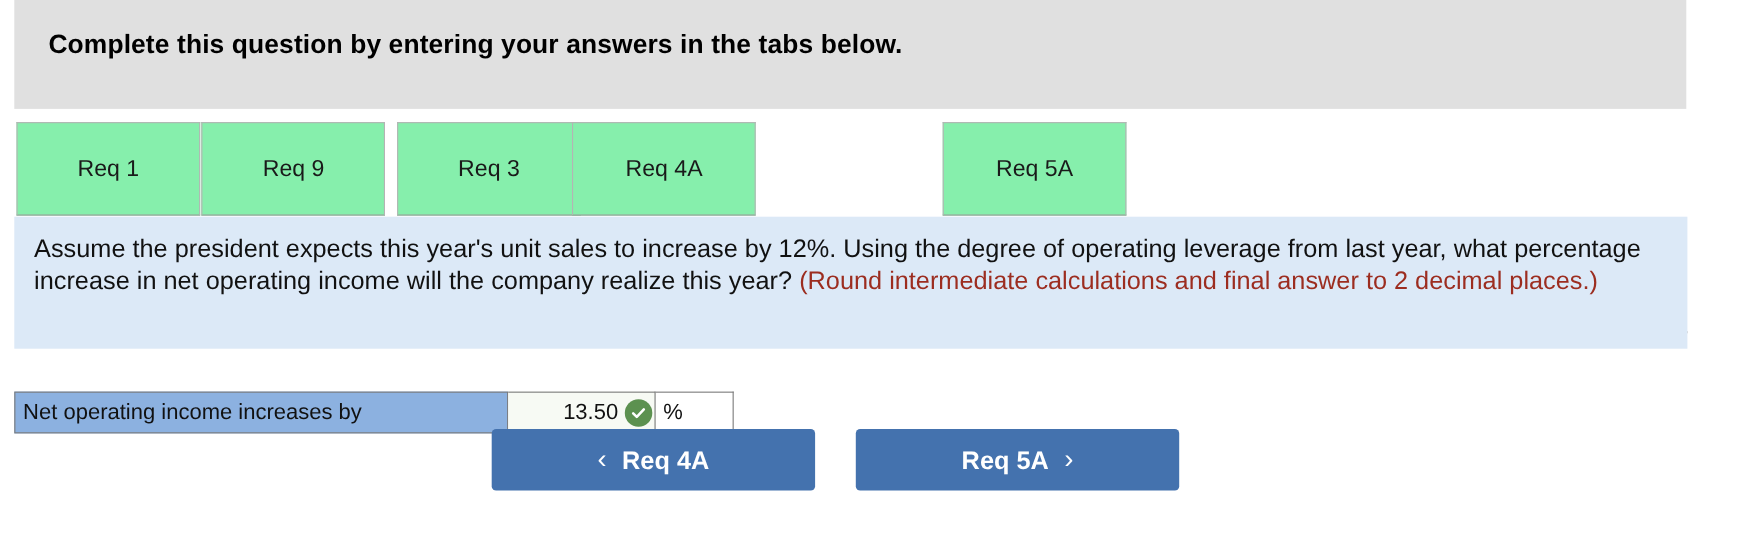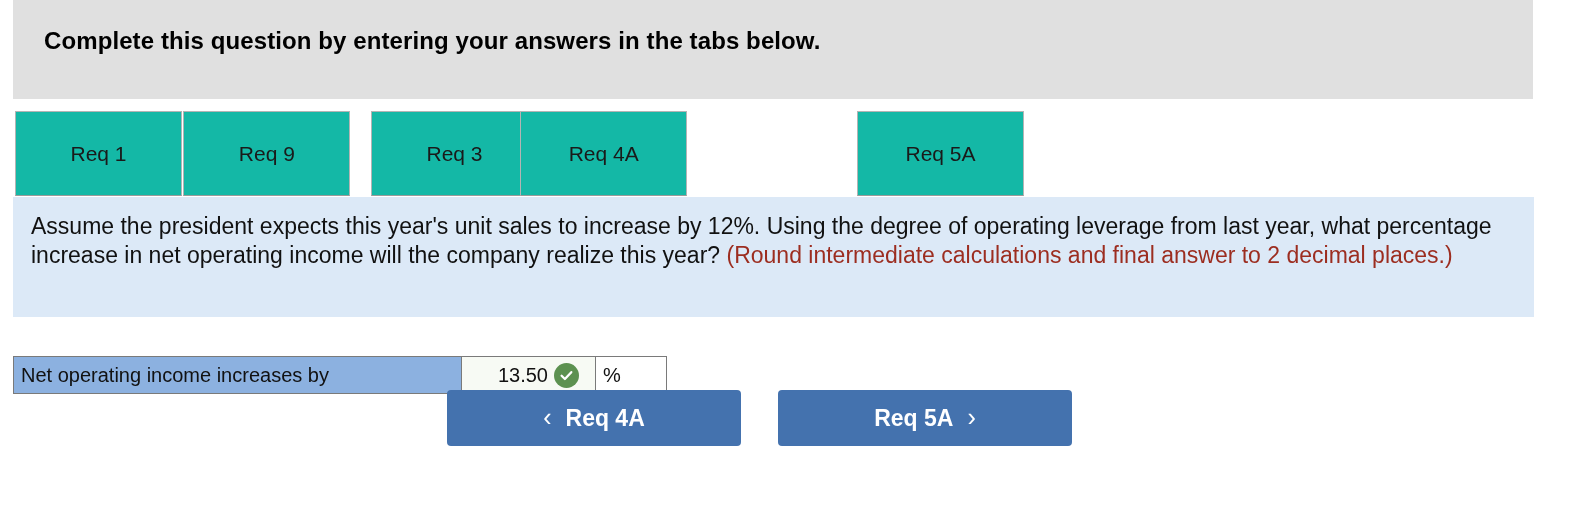--- a/index.html
+++ b/index.html
@@ -51,21 +51,21 @@
     top: 193px;
     width: 1520px;
     height: 2px;
     background: #9a9a9a;
   }
   .tab {
     position: absolute;
     top: 3px;
     height: 85px;
     box-sizing: border-box;
-    background: #14b8a6;
+    background: #86efac;
     border: 1px solid #b4b4b4;
     border-bottom: 1px solid #9a9a9a;
     display: flex;
     align-items: center;
     justify-content: center;
     font-size: 21px;
     color: #1a1a1a;
     cursor: pointer;
     user-select: none;
   }
@@ -124,21 +124,21 @@
   }
   #answer-value-cell {
     width: 134px;
     background: #f7faf4;
     border: 1px solid #7a7a7a;
     border-left: none;
     box-sizing: border-box;
     display: flex;
     align-items: center;
     justify-content: flex-end;
-    padding-right: 16px;
+    padding-right: 2px;
     font-size: 20px;
     color: #111111;
     position: relative;
   }
   #answer-value-text {
     margin-right: 6px;
   }
   #check-icon {
     width: 25px;
     height: 25px;
@@ -200,21 +200,21 @@
 </div>
 
 <div id="tabs-strip">
   <div id="tabs-baseline"></div>
   <div class="tab" id="tab-0" style="left: 15px; width: 167px;">
     <span>Req 1</span>
   </div>
   <div class="tab" id="tab-1" style="left: 183.4px; width: 167px;">
     <span>Req 9</span>
   </div>
-  <div class="tab" id="tab-2" style="left: 371px; width: 167px; text-align: center;">
+  <div class="tab" id="tab-2" style="left: 361px; width: 167px; text-align: center;">
     <span>Req 3</span>
   </div>
   <div class="tab" id="tab-3" style="left: 520.2px; width: 167px;">
     <span>Req 4A</span>
   </div>
   <div class="tab" id="tab-5" style="left: 857px; width: 167px;">
     <span>Req 5A</span>
   </div>
 </div>
 

